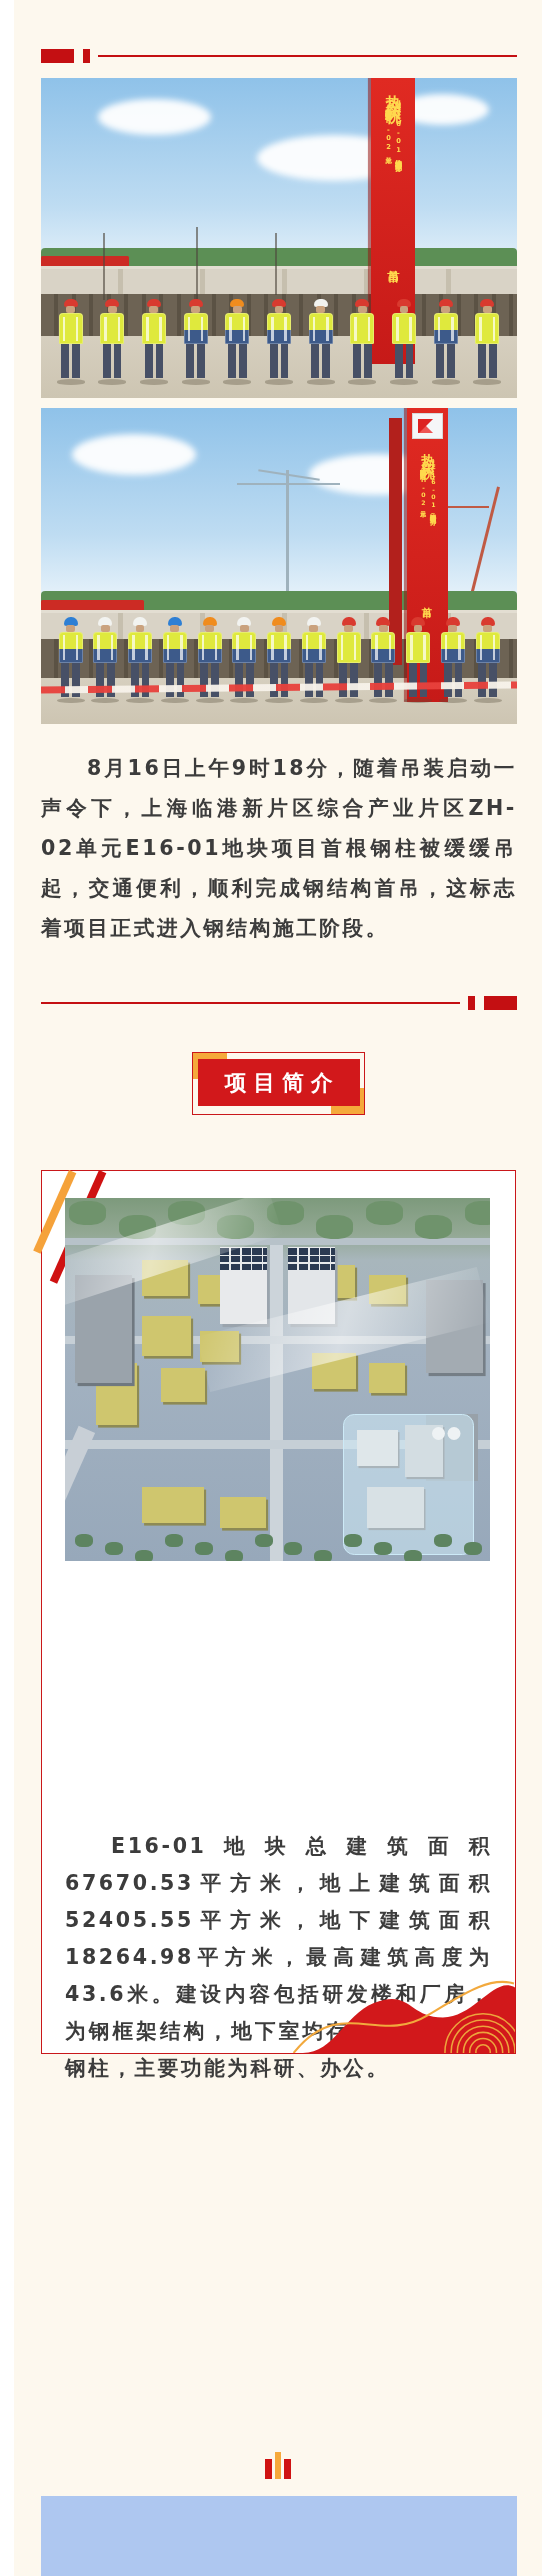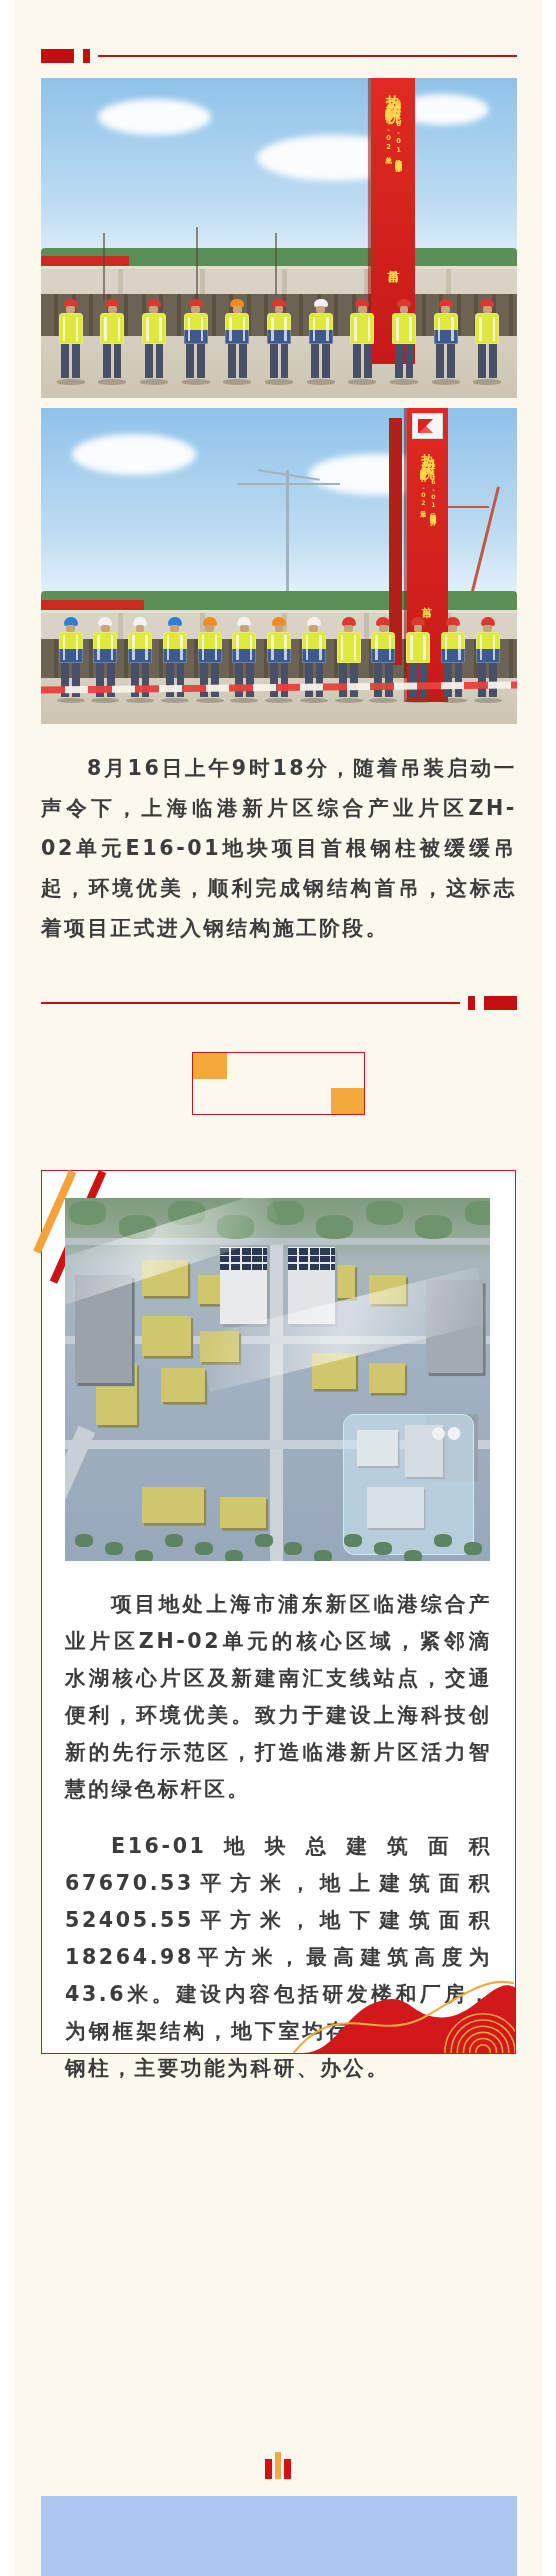--- a/index.html
+++ b/index.html
@@ -323,32 +323,33 @@
           <div class="helmet" style="background:#d93a2f"></div>
           <div class="face"></div>
           <div class="vest two"></div>
           <div class="legs"></div>
           <div class="wshadow"></div>
         </div>
       </div>
     <div class="tape" style="bottom:33px;"></div>
   </div>
 
-  <div class="para para1">8月16日上午9时18分，随着吊装启动一声令下，上海临港新片区综合产业片区ZH-02单元E16-01地块项目首根钢柱被缓缓吊起，环境优美，顺利完成钢结构首吊，这标志着项目正式进入钢结构施工阶段。</div>
+  <div class="para para1">8月16日上午9时18分，随着吊装启动一声令下，上海临港新片区综合产业片区ZH-02单元E16-01地块项目首根钢柱被缓缓吊起，交通便利，顺利完成钢结构首吊，这标志着项目正式进入钢结构施工阶段。</div>
 
   <div class="deco bot">
     <div class="bar"></div>
     <div class="sq"></div>
     <div class="ln"></div>
   </div>
 
   <div class="badge">
     <div class="osq1"></div>
     <div class="osq2"></div>
     <div class="frame"></div>
+    <div class="red">项目简介</div>
   </div>
 
   <div class="card1">
     <div class="stripe stripeO"></div>
     <div class="stripe stripeR"></div>
 
     <div class="render" id="render">
         <div class="rd" style="left: 0px; top: 40px; width: 425px; height: 7.2px; background: rgb(183, 194, 201);"></div>
         <div class="rd" style="left: 205px; top: 47px; width: 13.4px; height: 316px; background: rgb(204, 212, 218);"></div>
         <div class="rd" style="left: 0px; top: 138px; width: 425px; height: 8.2px; background: rgb(198, 207, 214);"></div>
@@ -398,21 +399,20 @@
         <div class="rd" style="left: 152px; top: 16.5px; width: 37px; height: 24px; background: rgb(111, 147, 108); border-radius: 40%;"></div>
         <div class="rd" style="left: 202px; top: 3.1px; width: 37px; height: 24px; background: rgb(111, 147, 108); border-radius: 40%;"></div>
         <div class="rd" style="left: 251px; top: 16.5px; width: 37px; height: 24px; background: rgb(111, 147, 108); border-radius: 40%;"></div>
         <div class="rd" style="left: 301px; top: 3.1px; width: 37px; height: 24px; background: rgb(111, 147, 108); border-radius: 40%;"></div>
         <div class="rd" style="left: 350px; top: 16.5px; width: 37px; height: 24px; background: rgb(111, 147, 108); border-radius: 40%;"></div>
         <div class="rd" style="left: 400px; top: 3.1px; width: 37px; height: 24px; background: rgb(111, 147, 108); border-radius: 40%;"></div>
         <div class="fog" style="left: -41px; top: 31px; width: 258px; height: 46px; transform: rotate(-18deg);"></div>
         <div class="fog" style="left: 134px; top: 103px; width: 289px; height: 57px; transform: rotate(-14deg);"></div>
       </div>
 
-    <div class="ctext ctext-abs" style="position:absolute;top:415px;">项目地处上海市浦东新区临港综合产业片区ZH-02单元的核心区域，紧邻滴水湖核心片区及新建南汇支线站点，交通便利，环境优美。致力于建设上海科技创新的先行示范区，打造临港新片区活力智慧的绿色标杆区。</div>
     <div class="ctext ctext-abs" style="position:absolute;top:657px;">E16-01地块总建筑面积67670.53平方米，地上建筑面积52405.55平方米，地下建筑面积18264.98平方米，最高建筑高度为43.6米。建设内容包括研发楼和厂房，为钢框架结构，地下室均存在负一层劲性钢柱，主要功能为科研、办公。</div>
 
     <svg class="wave" width="242" height="85" viewBox="0 0 470 165">
       <path d="M0,165 L470,165 L470,38 C430,14 392,96 330,96 C262,96 268,40 196,68 C140,90 118,165 58,165 Z" fill="#d2181b"></path>
       <path d="M40,165 C130,52 205,150 300,92 C370,50 420,16 468,30" stroke="#f2a93d" stroke-width="4" fill="none"></path>
       <g stroke="#eda43c" fill="none" stroke-width="3">
         <circle cx="408" cy="163" r="14"></circle>
           <circle cx="408" cy="163" r="26"></circle>
         <circle cx="408" cy="163" r="38"></circle>
           <circle cx="408" cy="163" r="50"></circle>

